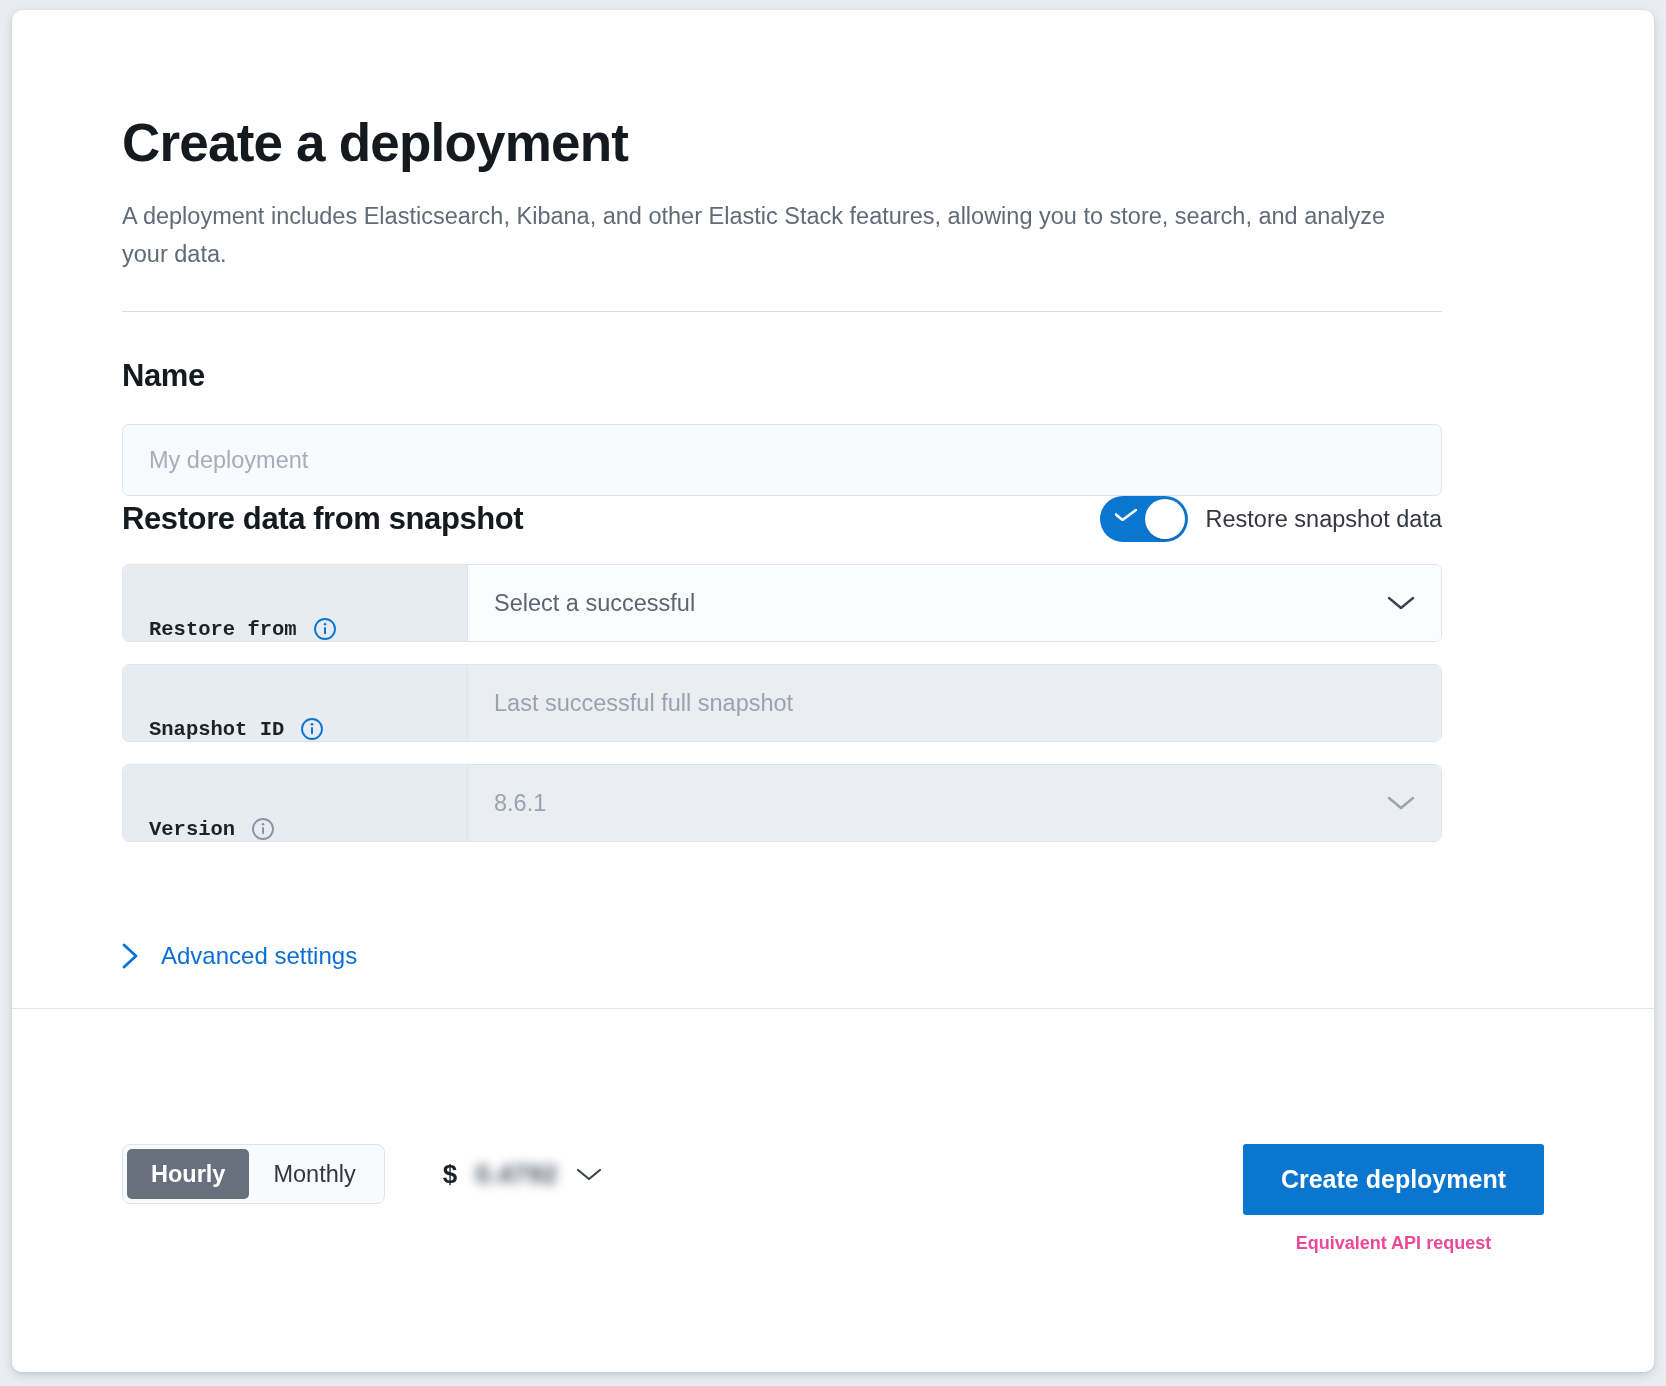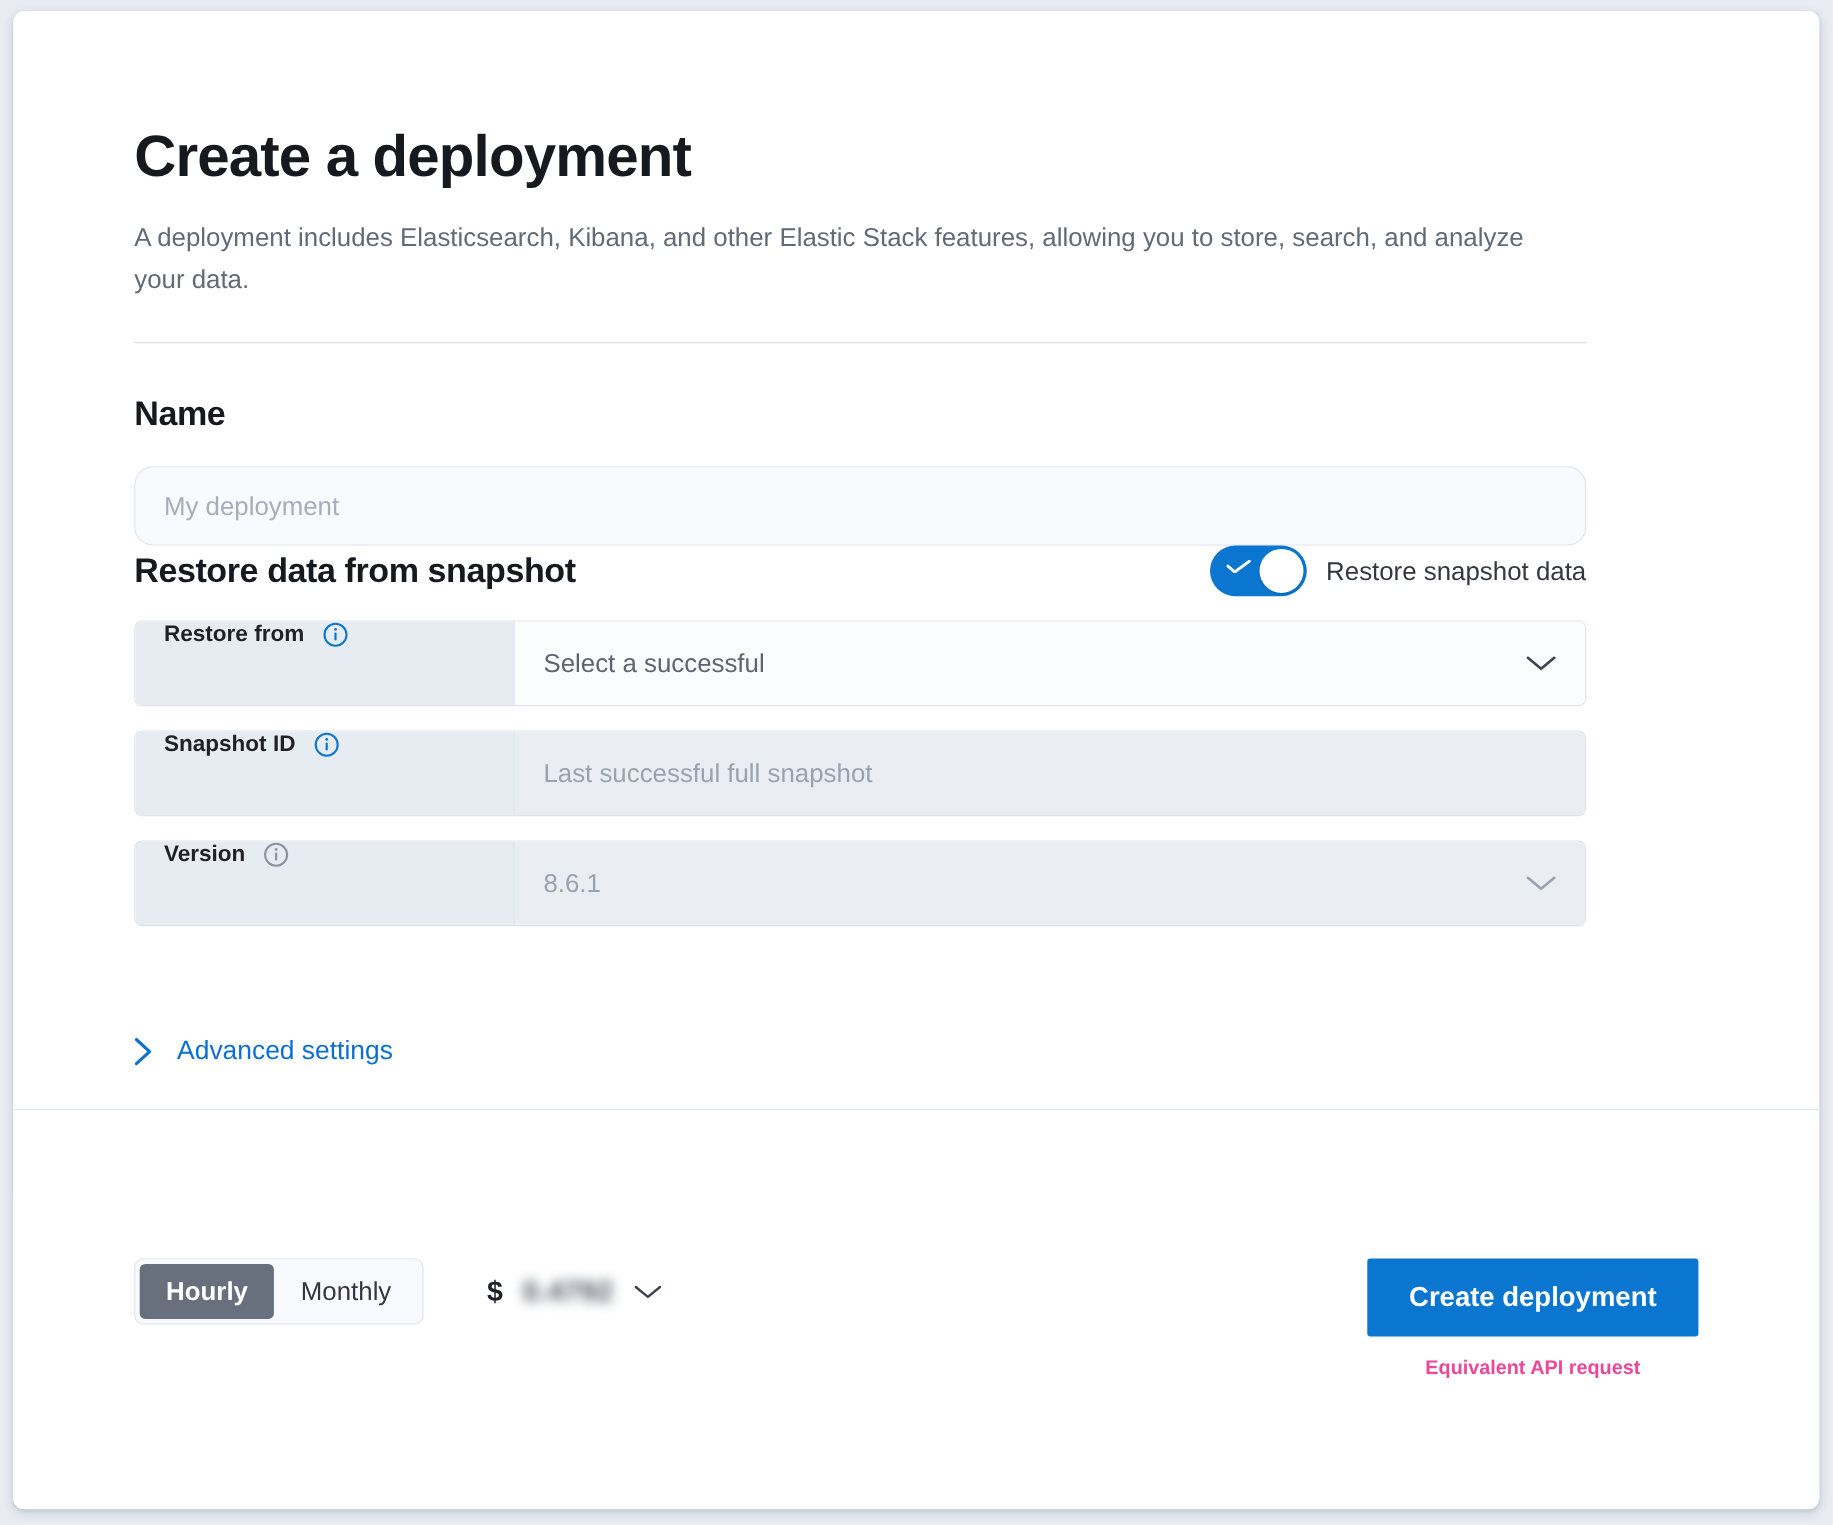--- a/index.html
+++ b/index.html
@@ -70,21 +70,21 @@
     color: #16191d;
     letter-spacing: -0.4px;
   }
 
   .name-block { margin-top: 46px; }
 
   .text-input {
     margin-top: 30px;
     width: 1320px;
     height: 72px;
-    border-radius: 17px;
+    border-radius: 7px;
     background: #f8fafd;
     border: 1px solid #dfe3ec;
     display: flex;
     align-items: center;
     padding: 0 26px;
     font-size: 23.5px;
     color: #a6adbb;
   }
 
   
@@ -139,24 +139,25 @@
     overflow: hidden;
     border: 1px solid #dfe3ec;
   }
   .form-row:first-of-type { margin-top: 28px; }
 
   .row-label {
     width: 345px;
     flex: none;
     background: #e7ebf2;
     display: flex;
-    align-items: flex-start;
+    align-items: flex-end;
     gap: 16px;
     padding: 0 26px;
     border-right: 1px solid #dfe3ec;
+    font-family: Liberation Mono, monospace;
   }
   .row-label .txt {
     font-size: 20.5px;
     font-weight: 700;
     color: #1e2127;
   }
 
   .info-icon { width: 24px; height: 24px; flex: none; display: block; }
 
   .row-value {

